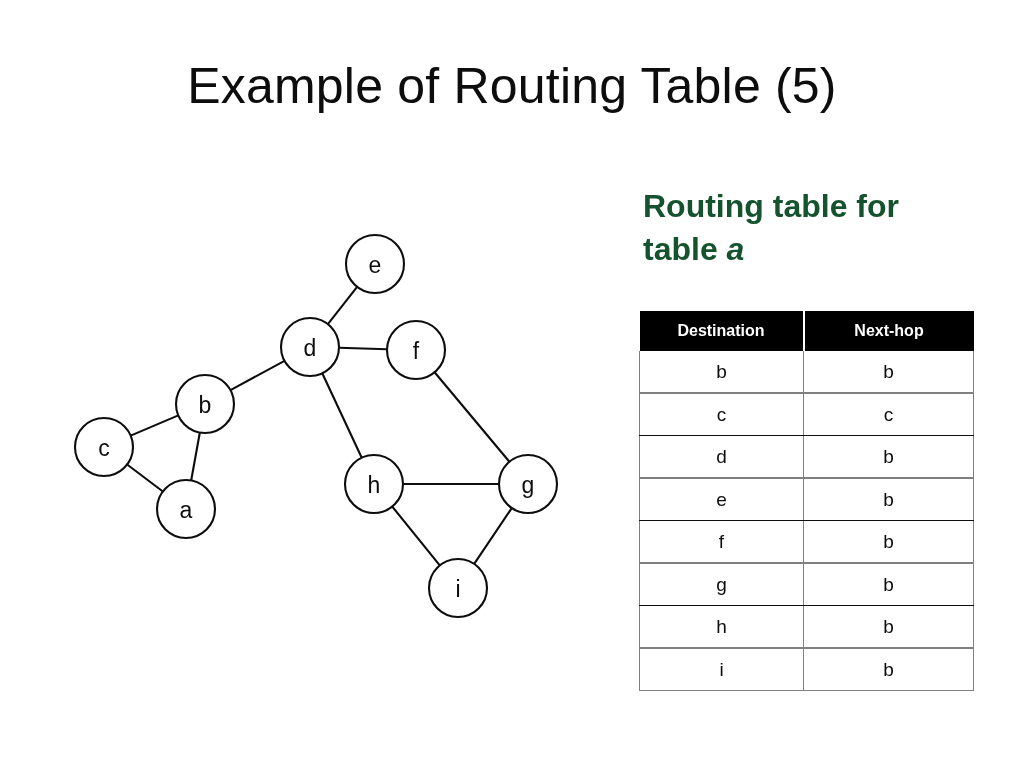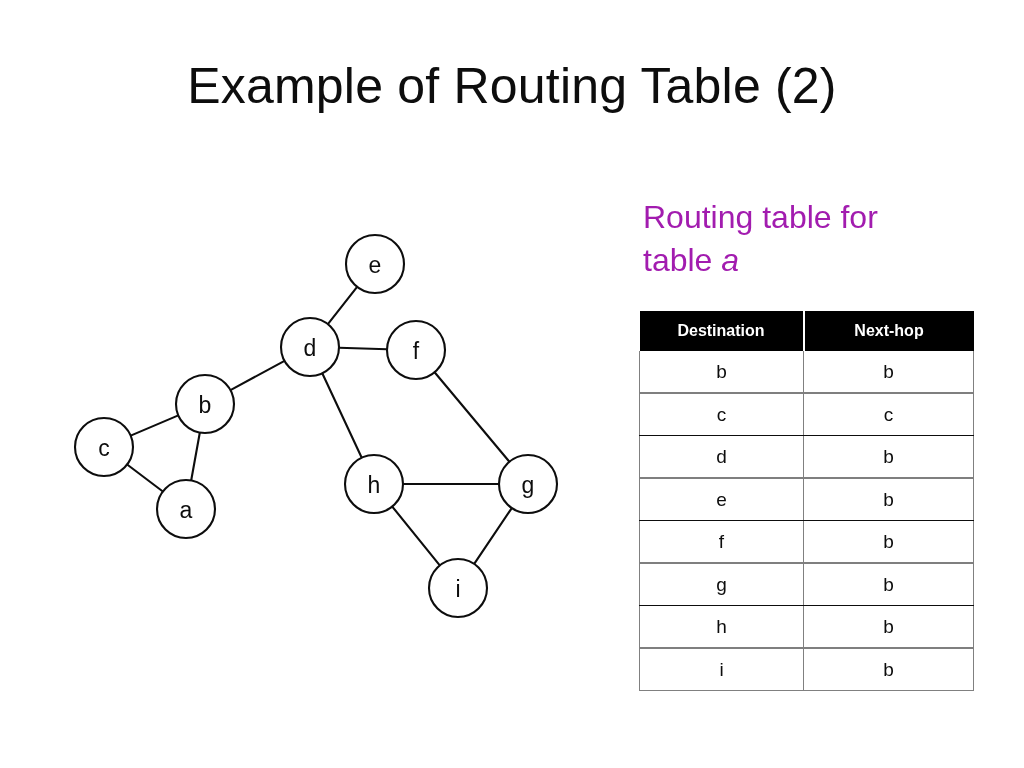--- a/index.html
+++ b/index.html
@@ -60,25 +60,26 @@
     font-size: 23px;
     fill: #0d0d0d;
     text-anchor: middle;
     dominant-baseline: central;
   }
 
   
   #table-caption {
     position: absolute;
     left: 643px;
-    top: 196px;
+    top: 185px;
     width: 340px;
     font-size: 32px;
     line-height: 1.35;
-    color: #a21caf;
+    color: #14532d;
+    font-weight: bold;
   }
   #table-caption .caption-node {
     font-style: italic;
   }
 
   
   #routing-table-wrap {
     position: absolute;
     left: 639px;
     top: 311px;
@@ -122,21 +123,21 @@
   }
   table.routing-table tr:last-child td {
     border-bottom: 1px solid #808080;
   }
   table.routing-table col.col-dest { width: 164px; }
   table.routing-table col.col-next { width: 170px; }
 </style>
 </head>
 <body>
 
-<div id="slide-title">Example of Routing Table (2)</div>
+<div id="slide-title">Example of Routing Table (5)</div>
 
 <div id="graph-figure">
   <svg id="graph-svg" viewBox="0 0 560 420">
     <g id="graph-edges">
         <line class="graph-edge" x1="80.68245884393914" y1="225.64014128426354" x2="128.31754115606086" y2="205.35985871573646" stroke="#0d0d0d"></line>
         <line class="graph-edge" x1="77.13212060717761" y1="254.49013997128063" x2="112.86787939282239" y2="281.50986002871934" stroke="#0d0d0d"></line>
         <line class="graph-edge" x1="141.16375952541608" y1="270.463434201648" x2="149.83624047458392" y2="222.53656579835203" stroke="#0d0d0d"></line>
         <line class="graph-edge" x1="180.48674951830515" y1="180.16433597577722" x2="234.51325048169485" y2="150.83566402422278" stroke="#0d0d0d"></line>
         <line class="graph-edge" x1="277.8803558730581" y1="114.1681609620951" x2="307.1196441269419" y2="76.8318390379049" stroke="#0d0d0d"></line>
         <line class="graph-edge" x1="288.98839251915877" y1="137.82042620337242" x2="337.01160748084123" y2="139.17957379662758" stroke="#0d0d0d"></line>

